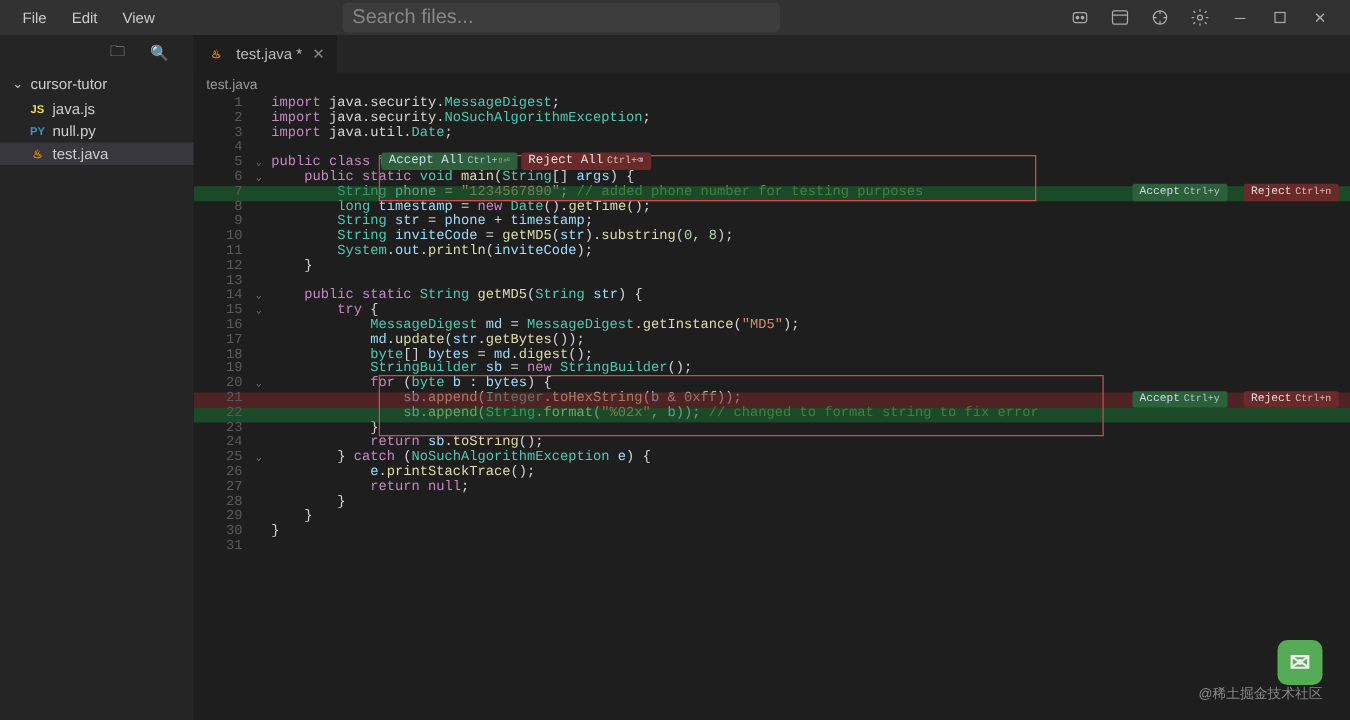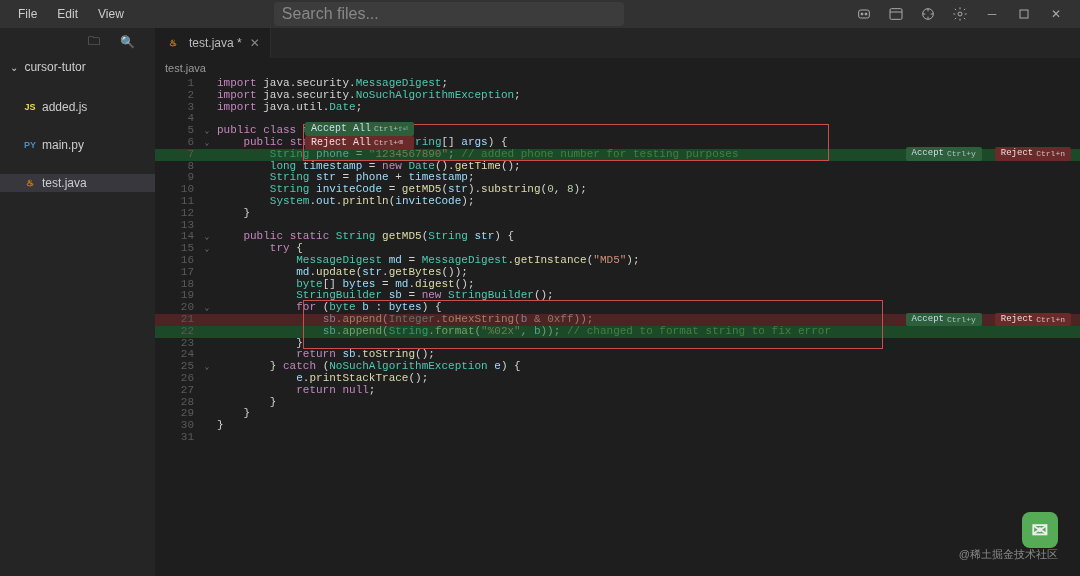--- a/index.html
+++ b/index.html
@@ -7,21 +7,21 @@
   .titlebar { height:28px; background:#323233; display:flex; align-items:center; padding:0 8px; }
   .menu { color:#ccc; padding:0 10px; cursor:pointer; }
   .search { flex:0 0 350px; margin-left:140px; background:#3c3c3c; border-radius:4px; padding:3px 8px; color:#888; font-size:16px; }
   .spacer { flex:1; }
   .ticon { width:18px; height:18px; margin:0 7px; display:flex; align-items:center; justify-content:center; color:#aaa; cursor:pointer; }
   .main { display:flex; height:548px; }
   .sidebar { width:155px; background:#252526; display:flex; flex-direction:column; }
   .sidetop { height:28px; display:flex; align-items:center; justify-content:flex-end; padding:0 20px; gap:20px; color:#aaa; }
   .project { padding:4px 10px; display:flex; align-items:center; gap:6px; color:#ccc; cursor:pointer;}
   .chev { font-size:10px; }
-  .file { padding:2px 10px 2px 22px; display:flex; align-items:center; gap:4px; cursor:pointer;margin-top:20px; }
+  .file { padding:2px 10px 2px 22px; display:flex; align-items:center; gap:4px; cursor:pointer; }
   .file.active { background:#37373d; }
   .ftype { width:16px; font-size:9px; font-weight:bold; text-align:center; border-radius:2px;}
   .ftype.js { color:#f0db4f; }
   .ftype.py { color:#4b8bbe; }
   .ftype.java { color:#ed8b00; }
   .editor { flex:1; background:#1e1e1e; display:flex; flex-direction:column; }
   .tabs { height:30px; background:#252526; display:flex; align-items:stretch; }
   .tab { background:#1e1e1e; padding:0 10px; display:flex; align-items:center; gap:8px; color:#bbb; border-right:1px solid #2d2d2d;}
   .tab .close { color:#888; cursor:pointer;}
   .crumb { padding:4px 10px; color:#999; font-size:11px; }
@@ -104,25 +104,25 @@
       <span>🗀</span>
       <span>🔍</span>
     </div>
     <div class="project">
       <span class="chev">⌄</span>
       <span>cursor-tutor</span>
     </div>
     <div id="filelist">
         <div class="file">
           <span class="ftype js">JS</span>
-          <span>added.js</span>
+          <span>java.js</span>
         </div>
         <div class="file">
           <span class="ftype py">PY</span>
-          <span>main.py</span>
+          <span>null.py</span>
         </div>
         <div class="file active">
           <span class="ftype java">♨</span>
           <span>test.java</span>
         </div>
       </div>
   </div>
 
   <div class="editor">
     <div class="tabs">
@@ -203,21 +203,21 @@
           <div></div>
           <div></div>
           <div></div>
           <div></div>
         </div>
       <div class="lines" id="lines"><div><span class="kw">import</span><span class="pl"> java</span><span class="pun">.</span><span class="pl">security</span><span class="pun">.</span><span class="type">MessageDigest</span><span class="pun">;</span></div><div><span class="kw">import</span><span class="pl"> java</span><span class="pun">.</span><span class="pl">security</span><span class="pun">.</span><span class="type">NoSuchAlgorithmException</span><span class="pun">;</span></div><div><span class="kw">import</span><span class="pl"> java</span><span class="pun">.</span><span class="pl">util</span><span class="pun">.</span><span class="type">Date</span><span class="pun">;</span></div><div></div><div><span class="kw">public</span><span class="pl"> </span><span class="kw">class</span><span class="pl"> </span><span class="type">test</span><span class="pl"> {</span></div><div><span class="pl">    </span><span class="kw">public</span><span class="pl"> </span><span class="kw">static</span><span class="pl"> </span><span class="type">void</span><span class="pl"> </span><span class="fn">main</span><span class="pun">(</span><span class="type">String</span><span class="pun">[]</span><span class="pl"> </span><span class="var">args</span><span class="pun">)</span><span class="pl"> {</span></div><div><span class="pl">        </span><span class="type">String</span><span class="pl"> </span><span class="var">phone</span><span class="pl"> = </span><span class="str">"1234567890"</span><span class="pun">;</span><span class="pl"> </span><span class="cmt">// added phone number for testing purposes</span></div><div><span class="pl">        </span><span class="type">long</span><span class="pl"> </span><span class="var">timestamp</span><span class="pl"> = </span><span class="kw">new</span><span class="pl"> </span><span class="type">Date</span><span class="pun">().</span><span class="fn">getTime</span><span class="pun">();</span></div><div><span class="pl">        </span><span class="type">String</span><span class="pl"> </span><span class="var">str</span><span class="pl"> = </span><span class="var">phone</span><span class="pl"> + </span><span class="var">timestamp</span><span class="pun">;</span></div><div><span class="pl">        </span><span class="type">String</span><span class="pl"> </span><span class="var">inviteCode</span><span class="pl"> = </span><span class="fn">getMD5</span><span class="pun">(</span><span class="var">str</span><span class="pun">).</span><span class="fn">substring</span><span class="pun">(</span><span class="num">0</span><span class="pun">, </span><span class="num">8</span><span class="pun">);</span></div><div><span class="pl">        </span><span class="type">System</span><span class="pun">.</span><span class="var">out</span><span class="pun">.</span><span class="fn">println</span><span class="pun">(</span><span class="var">inviteCode</span><span class="pun">);</span></div><div><span class="pl">    }</span></div><div></div><div><span class="pl">    </span><span class="kw">public</span><span class="pl"> </span><span class="kw">static</span><span class="pl"> </span><span class="type">String</span><span class="pl"> </span><span class="fn">getMD5</span><span class="pun">(</span><span class="type">String</span><span class="pl"> </span><span class="var">str</span><span class="pun">)</span><span class="pl"> {</span></div><div><span class="pl">        </span><span class="kw">try</span><span class="pl"> {</span></div><div><span class="pl">            </span><span class="type">MessageDigest</span><span class="pl"> </span><span class="var">md</span><span class="pl"> = </span><span class="type">MessageDigest</span><span class="pun">.</span><span class="fn">getInstance</span><span class="pun">(</span><span class="str">"MD5"</span><span class="pun">);</span></div><div><span class="pl">            </span><span class="var">md</span><span class="pun">.</span><span class="fn">update</span><span class="pun">(</span><span class="var">str</span><span class="pun">.</span><span class="fn">getBytes</span><span class="pun">());</span></div><div><span class="pl">            </span><span class="type">byte</span><span class="pun">[]</span><span class="pl"> </span><span class="var">bytes</span><span class="pl"> = </span><span class="var">md</span><span class="pun">.</span><span class="fn">digest</span><span class="pun">();</span></div><div><span class="pl">            </span><span class="type">StringBuilder</span><span class="pl"> </span><span class="var">sb</span><span class="pl"> = </span><span class="kw">new</span><span class="pl"> </span><span class="type">StringBuilder</span><span class="pun">();</span></div><div><span class="pl">            </span><span class="kw">for</span><span class="pl"> (</span><span class="type">byte</span><span class="pl"> </span><span class="var">b</span><span class="pl"> : </span><span class="var">bytes</span><span class="pun">)</span><span class="pl"> {</span></div><div><span class="pl">                </span><span class="var">sb</span><span class="pun">.</span><span class="fn">append</span><span class="pun">(</span><span class="type">Integer</span><span class="pun">.</span><span class="fn">toHexString</span><span class="pun">(</span><span class="var">b</span><span class="pl"> &amp; </span><span class="num">0xff</span><span class="pun">));</span></div><div><span class="pl">                </span><span class="var">sb</span><span class="pun">.</span><span class="fn">append</span><span class="pun">(</span><span class="type">String</span><span class="pun">.</span><span class="fn">format</span><span class="pun">(</span><span class="str">"%02x"</span><span class="pun">, </span><span class="var">b</span><span class="pun">));</span><span class="pl"> </span><span class="cmt">// changed to format string to fix error</span></div><div><span class="pl">            }</span></div><div><span class="pl">            </span><span class="kw">return</span><span class="pl"> </span><span class="var">sb</span><span class="pun">.</span><span class="fn">toString</span><span class="pun">();</span></div><div><span class="pl">        } </span><span class="kw">catch</span><span class="pl"> (</span><span class="type">NoSuchAlgorithmException</span><span class="pl"> </span><span class="var">e</span><span class="pun">)</span><span class="pl"> {</span></div><div><span class="pl">            </span><span class="var">e</span><span class="pun">.</span><span class="fn">printStackTrace</span><span class="pun">();</span></div><div><span class="pl">            </span><span class="kw">return</span><span class="pl"> </span><span class="kw">null</span><span class="pun">;</span></div><div><span class="pl">        }</span></div><div><span class="pl">    }</span></div><div><span class="pl">}</span></div><div></div></div>
 
       <div class="diffbox" style="left:148px; top:46.2px; width:526px; height:37px;"></div>
       <div class="diffbox" style="left:148px; top:222px; width:580px; height:48.5px;"></div>
 
-      <div class="diffctrl" style="left:150px; top:44px;flex-direction:column;">
+      <div class="diffctrl" style="left:150px; top:44px;">
         <div class="diffbtn accept">
             <span>Accept All</span>
             <span class="hint">Ctrl+⇧⏎</span>
           </div>
         <div class="diffbtn reject">
             <span>Reject All</span>
             <span class="hint">Ctrl+⌫</span>
           </div>
       </div>
       <div class="minibtns" style="top:69.3px;">

